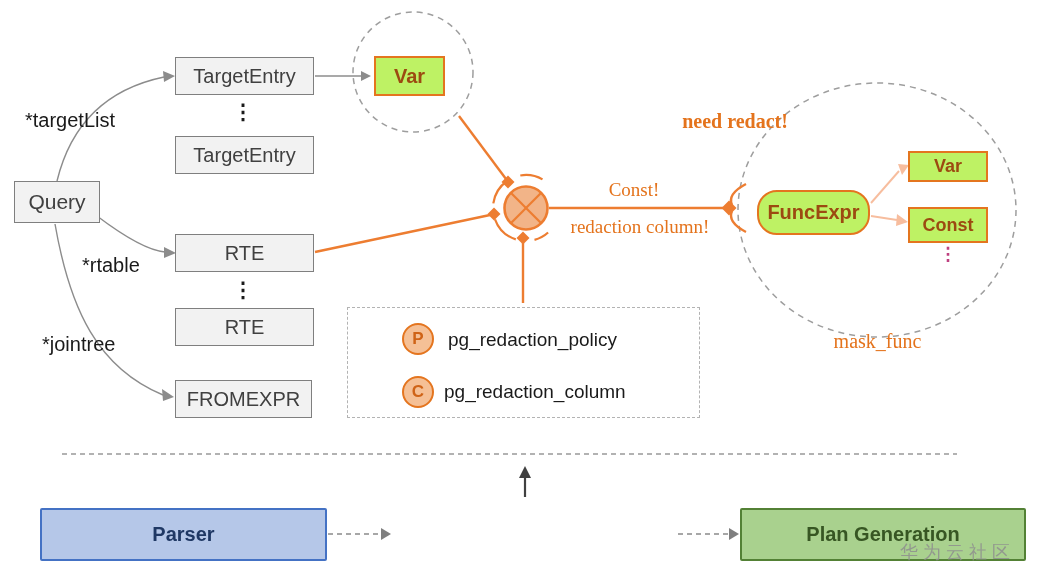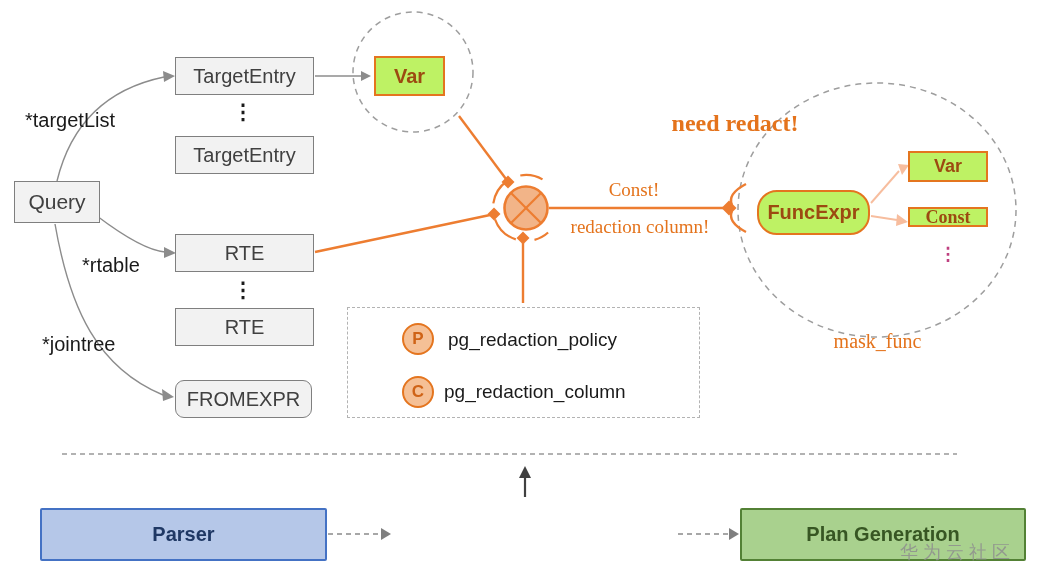--- a/index.html
+++ b/index.html
@@ -130,37 +130,37 @@
   <div class="abs ptr-label" style="left:42px;top:333px;">*jointree</div>
 
   <div class="abs node" style="left:175px;top:57px;width:139px;height:38px;">TargetEntry</div>
   <div class="abs vdots" style="left:231px;top:101px;width:24px;">⋮</div>
   <div class="abs node" style="left:175px;top:136px;width:139px;height:38px;">TargetEntry</div>
 
   <div class="abs node" style="left:175px;top:234px;width:139px;height:38px;">RTE</div>
   <div class="abs vdots" style="left:231px;top:279px;width:24px;">⋮</div>
   <div class="abs node" style="left:175px;top:308px;width:139px;height:38px;">RTE</div>
 
-  <div class="abs node" style="left:175px;top:380px;width:137px;height:38px;border-radius:9px;">FROMEXPR</div>
+  <div class="abs node" style="left:175px;top:380px;width:137px;height:38px;">FROMEXPR</div>
 
   <div class="abs orange-node" style="left:374px;top:56px;width:71px;height:40px;">Var</div>
 
-  <div class="abs serif-orange" style="left:660px;top:110px;width:150px;font-size:24px;font-weight:bold;">need redact!</div>
+  <div class="abs serif-orange" style="left:660px;top:110px;width:150px;font-size:20px;font-weight:bold;">need redact!</div>
   <div class="abs serif-orange" style="left:559px;top:179px;width:150px;font-size:19px;">Const!</div>
   <div class="abs serif-orange" style="left:555px;top:216px;width:170px;font-size:19px;">redaction column!</div>
 
   <div class="abs catalog-box" style="left:347px;top:307px;width:353px;height:111px;"></div>
   <div class="abs badge" style="left:402px;top:323px;">P</div>
   <div class="abs catalog-text" style="left:448px;top:329px;">pg_redaction_policy</div>
   <div class="abs badge" style="left:402px;top:376px;">C</div>
   <div class="abs catalog-text" style="left:444px;top:381px;">pg_redaction_column</div>
 
   <div class="abs orange-node" style="left:757px;top:190px;width:113px;height:45px;border-radius:20px;">FuncExpr</div>
   <div class="abs orange-node" style="left:908px;top:151px;width:80px;height:31px;font-size:18px;">Var</div>
-  <div class="abs orange-node" style="left:908px;top:207px;width:80px;height:20px;font-size:18px;font-family:Liberation Serif, serif;">Const</div>
+  <div class="abs orange-node" style="left:908px;top:207px;width:80px;height:36px;font-size:18px;">Const</div>
   <div class="abs vdots" style="left:936px;top:245px;width:24px;color:#bf4080;font-size:18px;">⋮</div>
   <div class="abs serif-orange" style="left:820px;top:288px;width:115px;font-size:20px;margin-top:42px;">mask_func</div>
 
   <div class="abs stage-box stage-parser" style="left:40px;top:508px;width:287px;height:53px;">Parser</div>
   <div class="abs stage-box stage-plan" style="left:740px;top:508px;width:286px;height:53px;">Plan Generation</div>
 
   <div class="abs watermark" style="left:900px;top:540px;">华为云社区</div>
 
 </div>
 

